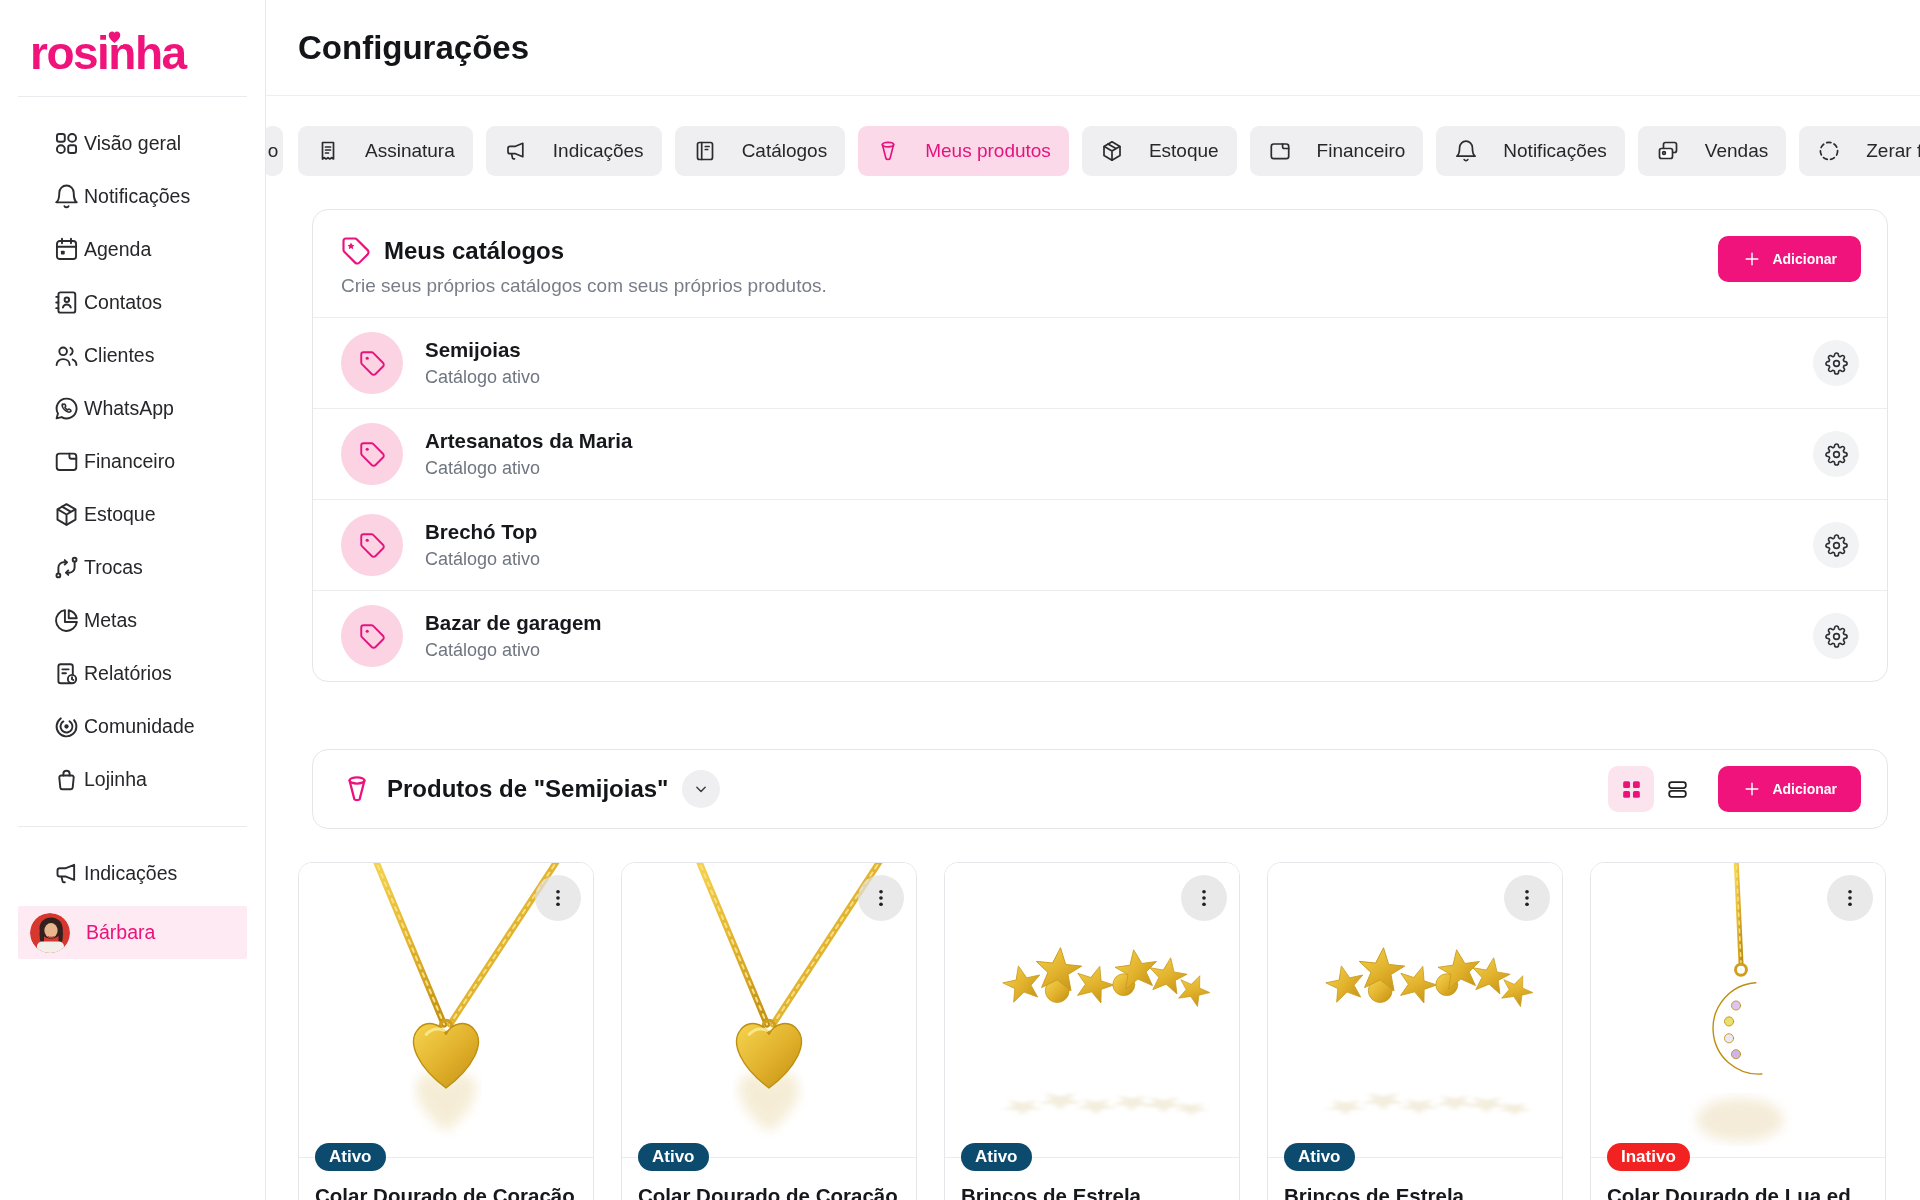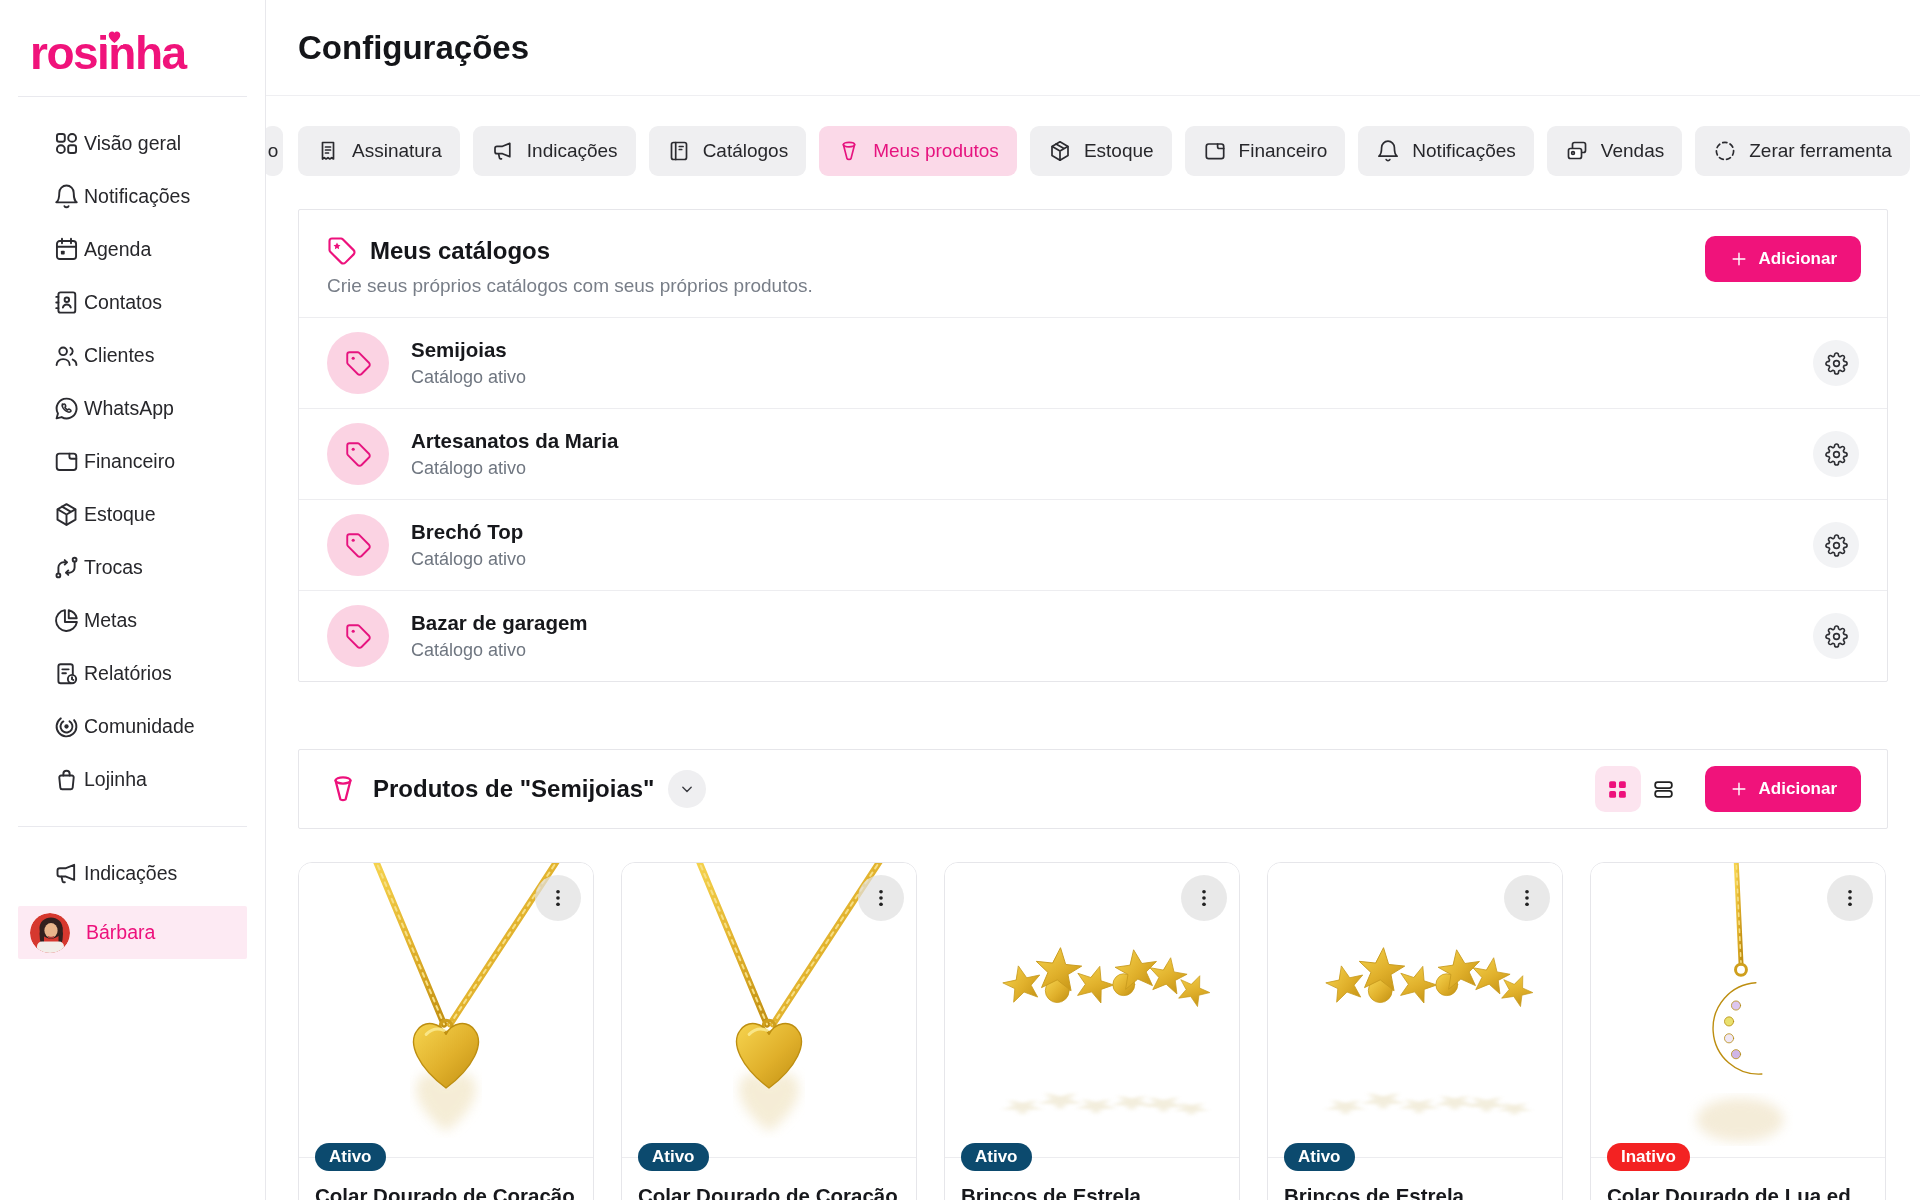--- a/index.html
+++ b/index.html
@@ -23,41 +23,41 @@
   .avatar { width:40px; height:40px; border-radius:50%; overflow:hidden; flex:none; }
 
   
   .main { flex:1; padding:0 32px; position:relative; overflow:hidden; }
   .page-header { height:96px; display:flex; align-items:center; border-bottom:1px solid #efeff2;
     margin:0 -32px; padding:0 32px; }
   .page-header h1 { font-size:33px; font-weight:700; color:#141519; }
 
   
   .tabs { position:relative; display:flex; gap:13px; margin-top:30px; height:50px; }
-  .tab { display:flex; align-items:center; gap:12px; padding:0 18px; border:none; border-radius:9px;
+  .tab { display:flex; align-items:center; gap:25px; padding:0 18px; border:none; border-radius:9px;
     background:#efeff1; color:#27272b; font-size:19px; font-family:inherit; cursor:pointer; white-space:nowrap; }
   .tab .tic { width:24px; height:24px; color:#2b2b30; }
   .tab svg { width:100%; height:100%; display:block; }
   .tab.active { background:#fbd9e8; color:#e6137f; }
   .tab.active .tic { color:#e6137f; }
   .tab-partial { position:absolute; left:-35px; top:0; width:20px; height:50px; border-radius:9px;
     background:#efeff1; color:#27272b; font-size:19px; display:flex; align-items:center; justify-content:center;
     border:none; cursor:pointer; }
 
   
-  .card { border:1px solid #e6e6ea; border-radius:2px; background:#fff; }
+  .card { border:1px solid #e6e6ea; border-radius:16px; background:#fff;margin-left:14px; }
   .cat-card { margin-top:33px; }
   .cat-head { display:flex; justify-content:space-between; align-items:flex-start; padding:26px 26px 20px 28px; }
   .cat-head-left .trow { display:flex; align-items:center; gap:13px; }
   .cat-title { font-size:24px; font-weight:700; color:#141519; }
   .cat-sub { margin-top:9px; font-size:19px; color:#787e88; }
   .tag-ic { width:30px; height:30px; color:#ed117c; }
   .tag-ic svg, .gem-ic svg { width:100%; height:100%; display:block; }
   .btn-pink { display:flex; align-items:center; gap:10px; background:#f0137b; color:#fff; border:none;
-    border-radius:10px; height:46px; padding:0 24px; font-size:17px; font-weight:600; font-family:inherit; cursor:pointer; }
+    border-radius:10px; height:46px; padding:0 24px; font-size:14px; font-weight:600; font-family:inherit; cursor:pointer; }
   .btn-pink svg { width:20px; height:20px; }
   .cat-row { display:flex; align-items:center; padding:0 28px; height:91px; border-top:1px solid #ededf0; }
   .cat-circle { width:62px; height:62px; border-radius:50%; background:#fbd3e3; display:flex;
     align-items:center; justify-content:center; color:#e6137f; flex:none; }
   .cat-circle svg { width:27px; height:27px; }
   .cat-texts { margin-left:22px; flex:1; }
   .cat-name { font-size:20.5px; font-weight:700; color:#17181c; }
   .cat-status { margin-top:5px; font-size:18px; color:#6f7680; }
   .icon-btn { width:46px; height:46px; border-radius:50%; background:#f2f3f5; border:none; display:flex;
     align-items:center; justify-content:center; color:#2d2e33; cursor:pointer; flex:none; }

